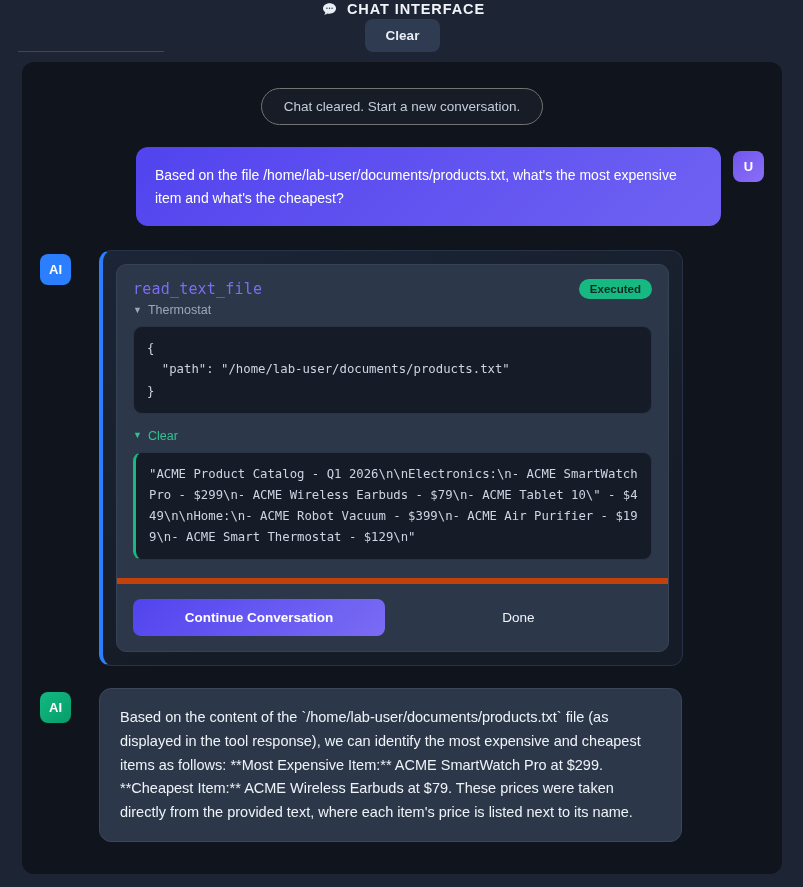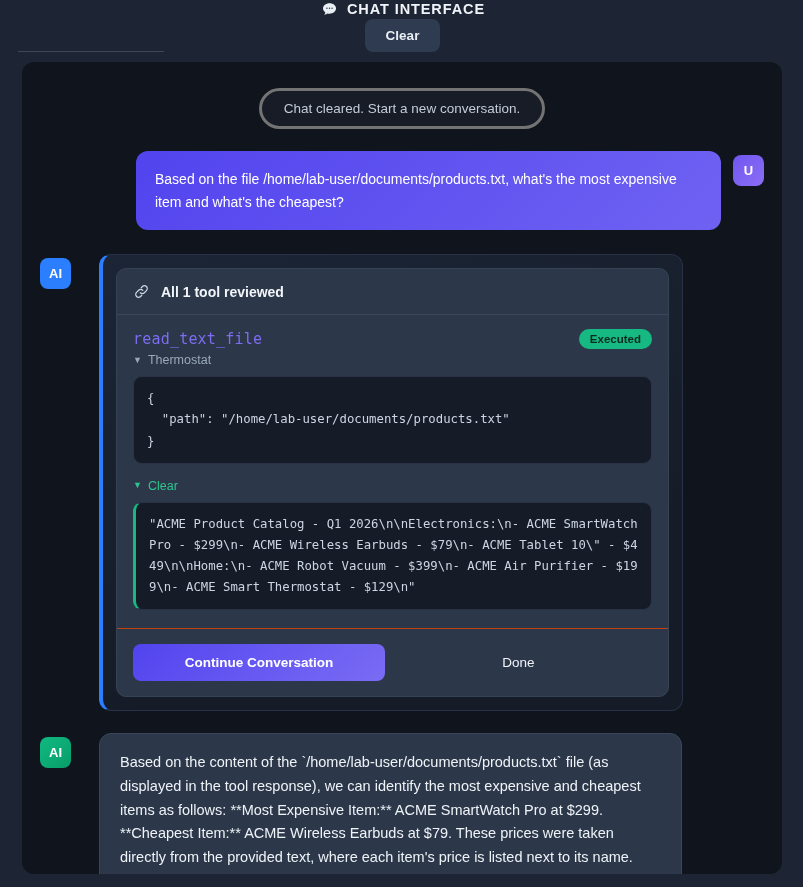--- a/index.html
+++ b/index.html
@@ -86,21 +86,21 @@
   }
 
   
   .system-row {
     display: flex;
     justify-content: center;
     margin-bottom: 22px;
   }
   .system-pill {
     background: #171c27;
-    border: 3px solid #737373;
+    border: 1px solid #737373;
     border-radius: 999px;
     color: #c3ccd9;
     font-size: 13.5px;
     padding: 10px 22px;
   }
 
   
   .user-row {
     display: flex;
     align-items: flex-start;
@@ -240,21 +240,21 @@
     color: #ccd5e2;
     word-break: break-all;
     white-space: pre-wrap;
   }
 
   .tool-footer {
     display: flex;
     align-items: center;
     gap: 0;
     padding: 15px 16px;
-    border-top: 1px solid #c2410c;
+    border-top: 6px solid #c2410c;
     margin-top: 2px;
   }
   .btn-continue {
     background: linear-gradient(135deg, #5244ee 0%, #7a6cf4 100%);
     color: #ffffff;
     border: none;
     border-radius: 8px;
     font-family: "Liberation Sans", sans-serif;
     font-size: 13.5px;
     font-weight: bold;
@@ -315,29 +315,20 @@
     <div class="user-bubble">Based on the file /home/lab-user/documents/products.txt, what's the most expensive item and what's the cheapest?</div>
     <div class="avatar avatar-user">U</div>
   </div>
 
   <div class="ai-row">
     <div class="avatar avatar-ai-blue">AI</div>
 
     <div class="tool-container">
       <div class="tool-card">
 
-        <div class="tool-card-header">
-          <span class="link-icon">
-            <svg width="17" height="17" viewBox="0 0 24 24" fill="none" stroke="#cdd6e3" stroke-width="1.7" stroke-linecap="round">
-              <path d="M10.3 13.7a4 4 0 0 0 5.7 0l3-3a4 4 0 0 0-5.7-5.7l-1.7 1.7"></path>
-              <path d="M13.7 10.3a4 4 0 0 0-5.7 0l-3 3a4 4 0 0 0 5.7 5.7l1.7-1.7"></path>
-            </svg>
-          </span>
-          <span class="tool-card-title">All 1 tool reviewed</span>
-        </div>
 
         <div class="tool-body">
           <div class="tool-name-row">
             <span class="tool-fn-name">read_text_file</span>
             <span class="status-badge">Executed</span>
           </div>
 
           <div class="section-label args">
             <span class="caret">▼</span>
             <span>Thermostat</span>

